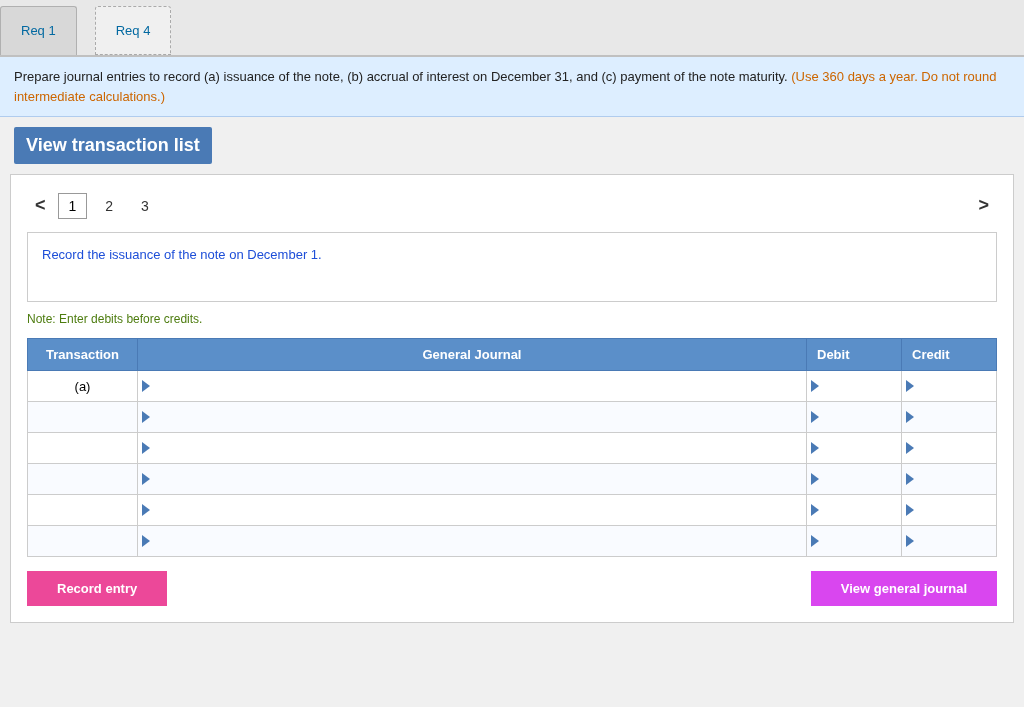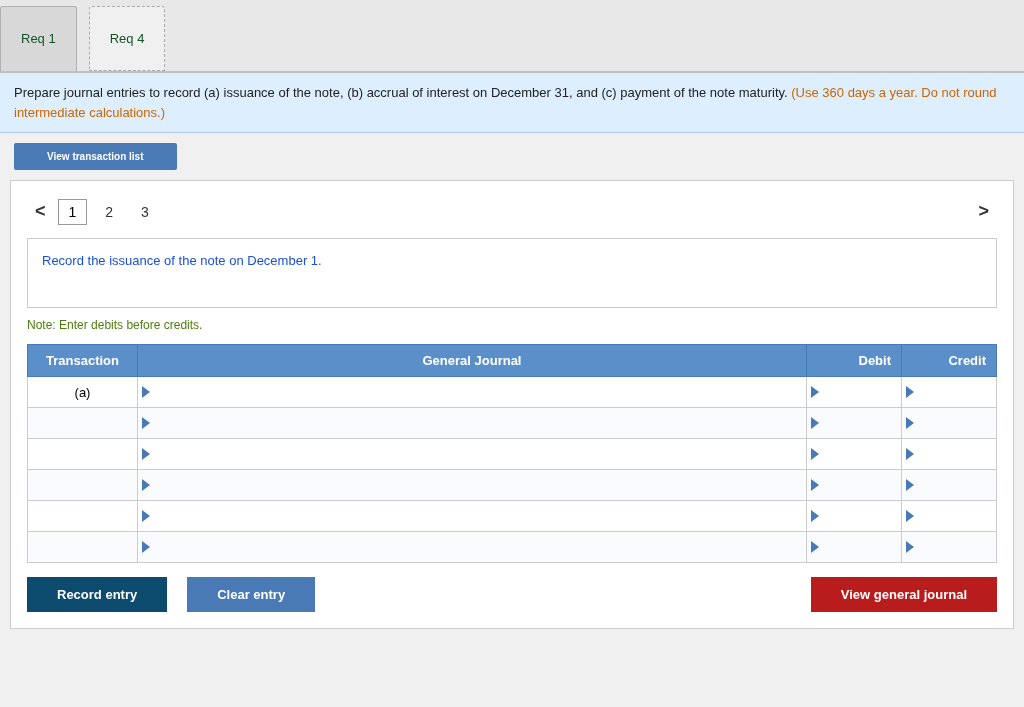--- a/index.html
+++ b/index.html
@@ -18,28 +18,28 @@
 
     
     .tabs-bar {
       display: flex;
       background: #e8e8e8;
       border-bottom: 2px solid #c0c0c0;
       padding-top: 6px;
     }
 
     .tab {
-      padding: 24px 20px;
+      padding: 16px 20px;
       cursor: pointer;
       background: #d8d8d8;
       border: 1px solid #b0b0b0;
       border-bottom: none;
-      margin-right: 12px;
-      font-size: 13px;
-      color: #14532d;
+      margin-right: 18px;
+      font-size: 13px;
+      color: #0369a1;
       border-radius: 3px 3px 0 0;
     }
 
     .tab.active {
       background: white;
       border: 1px solid #b0b0b0;
       border-bottom: 2px solid white;
       margin-bottom: -2px;
       font-weight: normal;
     }
@@ -62,24 +62,24 @@
     .info-banner .highlight {
       color: #cc6600;
     }
 
     
     .view-transaction-btn {
       display: inline-block;
       margin: 10px 14px;
       background: #4a7ab5;
       color: white;
-      padding: 8px 33px;
+      padding: 8px 12px;
       border: none;
       cursor: pointer;
-      font-size: 10px;
+      font-size: 18px;
       border-radius: 2px;
       font-weight: bold;
     }
 
     
     .worksheet-container {
       background: white;
       margin: 0 10px 10px 10px;
       border: 1px solid #ccc;
       padding: 16px;
@@ -160,21 +160,21 @@
     }
 
     .journal-table thead tr {
       background: #5b8fc9;
       color: white;
       margin-top: 46px;
     }
 
     .journal-table thead th {
       padding: 8px 10px;
-      text-align: right;
+      text-align: left;
       border: 1px solid #4a7ab5;
       font-weight: bold;
     }
 
     .journal-table thead th:first-child {
       width: 110px;
       text-align: center;
     }
 
     .journal-table thead th:nth-child(2) {
@@ -235,42 +235,42 @@
 
     
     .bottom-buttons {
       display: flex;
       gap: 0;
       margin-top: 14px;
       align-items: center;
     }
 
     .btn-record {
-      background: #0c4a6e;
+      background: #ec4899;
       color: white;
       border: none;
       padding: 10px 30px;
       font-size: 13px;
       font-weight: bold;
       cursor: pointer;
       margin-right: 20px;
     }
 
     .btn-clear {
       background: #4a7ab5;
       color: white;
       border: none;
       padding: 10px 30px;
       font-size: 13px;
       font-weight: bold;
       cursor: pointer;
     }
 
     .btn-view-general {
-      background: #b91c1c;
+      background: #d946ef;
       color: white;
       border: none;
       padding: 10px 30px;
       font-size: 13px;
       font-weight: bold;
       cursor: pointer;
       margin-left: auto;
     }
   </style>
 </head>
@@ -456,19 +456,18 @@
               <span class="triangle"></span>
               <input type="text" class="editable-cell" style="">
             </div>
           </td>
         </tr>
       </tbody>
   </table>
 
   <div class="bottom-buttons">
     <button class="btn-record">Record entry</button>
-    <button class="btn-clear">Clear entry</button>
     <button class="btn-view-general">View general journal</button>
   </div>
 </div>
 
 
 
 
 </body></html>

